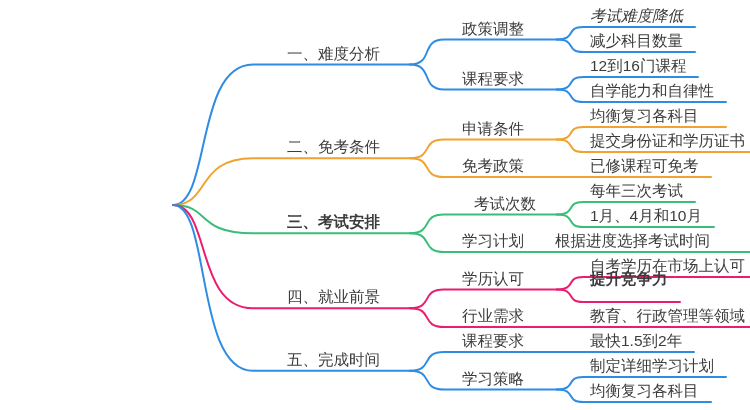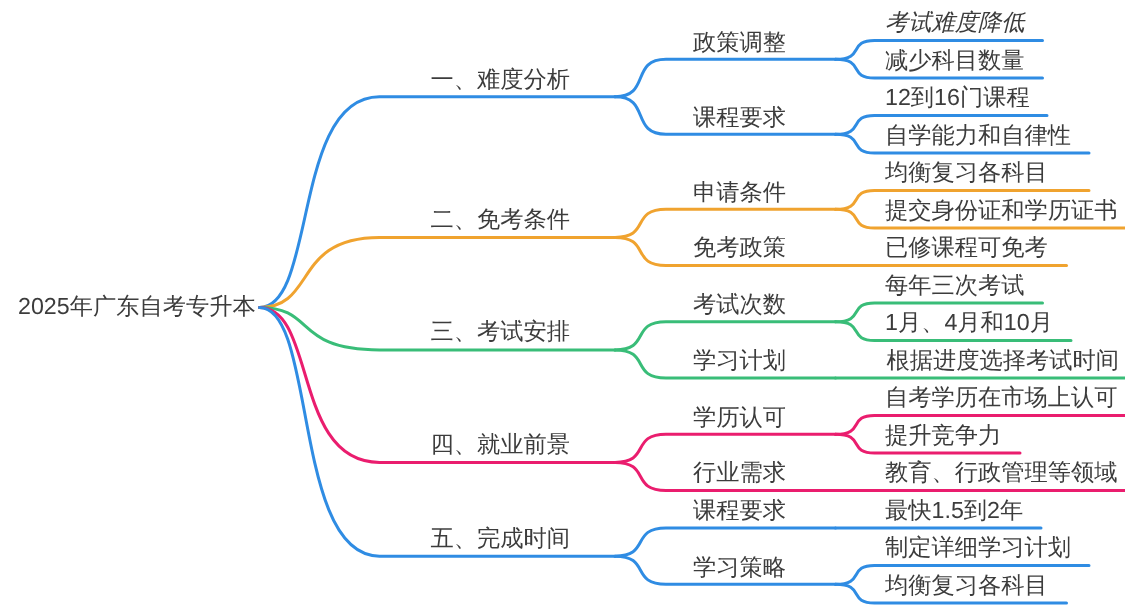--- a/index.html
+++ b/index.html
@@ -48,46 +48,45 @@
       <path d="M 557,327 C 577,327 565,327 583,327 L 757,327" fill="none" stroke="#ea1d6e" stroke-width="2" stroke-linecap="round"></path>
       <path d="M 173,205 C 211,205 195,370.75 253,370.75 L 410,370.75" fill="none" stroke="#2f8ce3" stroke-width="2" stroke-linecap="round"></path>
       <path d="M 410,370.75 C 434,370.75 420,352 444,352 L 557,352" fill="none" stroke="#2f8ce3" stroke-width="2" stroke-linecap="round"></path>
       <path d="M 557,352 C 577,352 565,352 583,352 L 694,352" fill="none" stroke="#2f8ce3" stroke-width="2" stroke-linecap="round"></path>
       <path d="M 410,370.75 C 434,370.75 420,389.5 444,389.5 L 557,389.5" fill="none" stroke="#2f8ce3" stroke-width="2" stroke-linecap="round"></path>
       <path d="M 557,389.5 C 577,389.5 565,377 583,377 L 726,377" fill="none" stroke="#2f8ce3" stroke-width="2" stroke-linecap="round"></path>
       <path d="M 557,389.5 C 577,389.5 565,402 583,402 L 711,402" fill="none" stroke="#2f8ce3" stroke-width="2" stroke-linecap="round"></path>
     </svg>
 
 
-  <div class="root-label">2025年广东自考专升本</div>
 
   <div id="nodes">
       <div class="node" style="left: 287px; top: 42.5px;">一、难度分析</div>
       <div class="node" style="left: 462px; top: 17.5px;">政策调整</div>
       <div class="node" style="left: 590px; top: 5px; font-style: italic;">考试难度降低</div>
       <div class="node" style="left: 590px; top: 30px;">减少科目数量</div>
       <div class="node" style="left: 462px; top: 67.5px; text-align: center;">课程要求</div>
       <div class="node" style="left: 590px; top: 55px;">12到16门课程</div>
       <div class="node" style="left: 590px; top: 80px;">自学能力和自律性</div>
       <div class="node" style="left: 287px; top: 136.25px;">二、免考条件</div>
       <div class="node" style="left: 462px; top: 117.5px;">申请条件</div>
       <div class="node" style="left: 590px; top: 105px;">均衡复习各科目</div>
       <div class="node" style="left: 590px; top: 130px; text-align: right;">提交身份证和学历证书</div>
       <div class="node" style="left: 462px; top: 155px;">免考政策</div>
       <div class="node" style="left: 590px; top: 155px;">已修课程可免考</div>
-      <div class="node" style="left: 287px; top: 211.25px;">三、考试安排</div>
-      <div class="node" style="left: 462px; top: 192.5px;">考试次数</div>
+      <div class="node" style="left: 287px; top: 211.25px; font-weight: bold;">三、考试安排</div>
+      <div class="node" style="left: 474px; top: 192.5px;">考试次数</div>
       <div class="node" style="left: 590px; top: 180px;">每年三次考试</div>
       <div class="node" style="left: 590px; top: 205px;">1月、4月和10月</div>
       <div class="node" style="left: 462px; top: 230px;">学习计划</div>
-      <div class="node" style="left: 555px; top: 230px; margin-left: 36px;">根据进度选择考试时间</div>
+      <div class="node" style="left: 555px; top: 230px;">根据进度选择考试时间</div>
       <div class="node" style="left: 287px; top: 286.25px;">四、就业前景</div>
       <div class="node" style="left: 462px; top: 267.5px;">学历认可</div>
       <div class="node" style="left: 590px; top: 255px;">自考学历在市场上认可</div>
-      <div class="node" style="left: 590px; top: 280px;">提升竞争力</div>
+      <div class="node" style="left: 590px; top: 268px; font-weight: bold;">提升竞争力</div>
       <div class="node" style="left: 462px; top: 305px;">行业需求</div>
       <div class="node" style="left: 590px; top: 305px;">教育、行政管理等领域</div>
       <div class="node" style="left: 287px; top: 348.75px;">五、完成时间</div>
       <div class="node" style="left: 462px; top: 330px;">课程要求</div>
       <div class="node" style="left: 590px; top: 330px;">最快1.5到2年</div>
       <div class="node" style="left: 462px; top: 367.5px;">学习策略</div>
       <div class="node" style="left: 590px; top: 355px;">制定详细学习计划</div>
       <div class="node" style="left: 590px; top: 380px;">均衡复习各科目</div>
     </div>
 </div>

